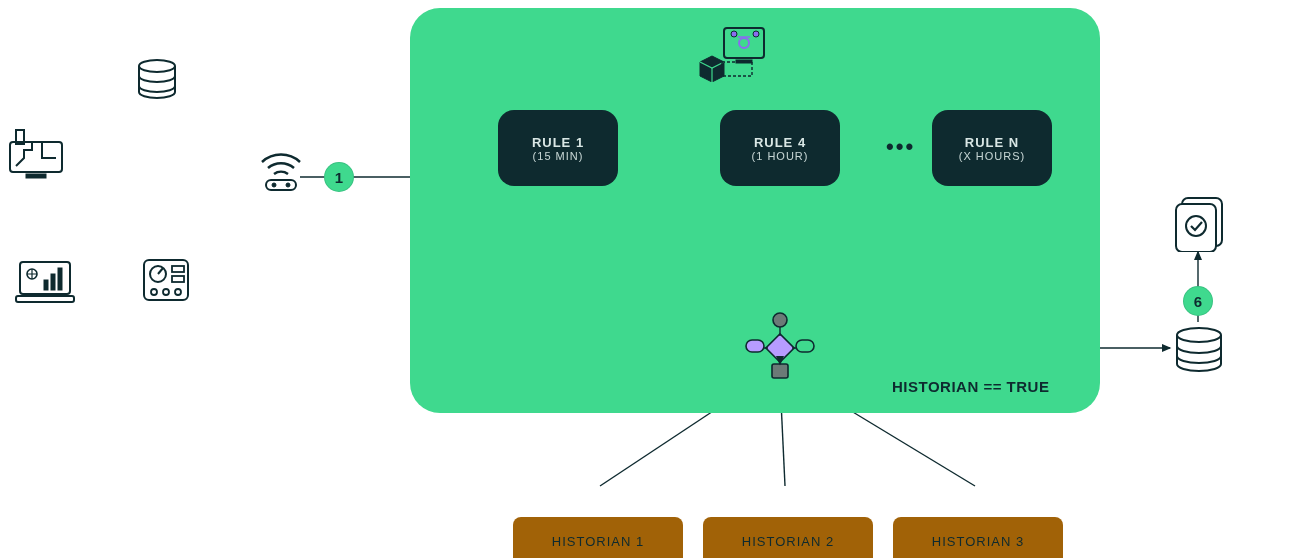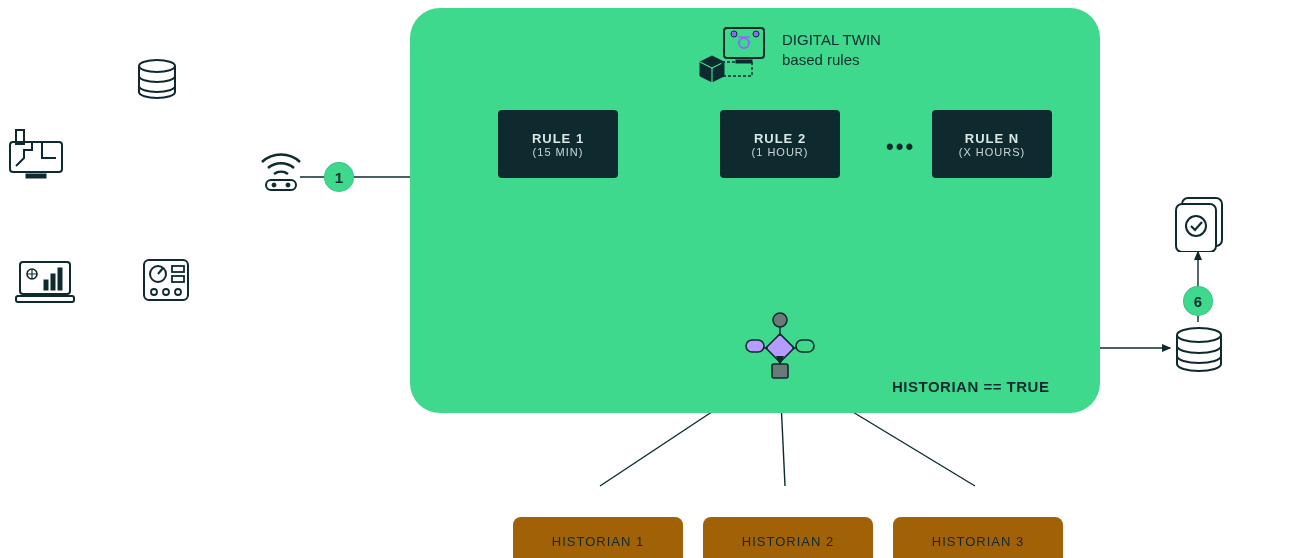--- a/index.html
+++ b/index.html
@@ -18,23 +18,23 @@
     position: absolute;
     left: 410px; top: 8px;
     width: 690px; height: 405px;
     background: #3fd98e;
     border-radius: 30px;
   }
 
   
   .rule-box {
     position: absolute;
-    width: 120px; height: 68px;
+    width: 120px; height: 76px;
     background: #0e2a2f;
-    border-radius: 4px;
+    border-radius: 16px;
     color: #d9e7e5;
     display: flex; flex-direction: column;
     align-items: center; justify-content: center;
     font-size: 13px; letter-spacing: 1px;
   }
   .rule-box .title { font-weight: 600; }
   .rule-box .sub { font-size: 11px; margin-top: 0; opacity: .9; }
   .rule1 { left: 498px; top: 110px; }
   .rule2 { left: 720px; top: 110px; }
   .ruleN { left: 932px; top: 110px; }
@@ -155,31 +155,27 @@
     <circle cx="66" cy="12" r="3" fill="#8b6cf0"></circle>
     <circle cx="44" cy="12" r="3" fill="#8b6cf0"></circle>
     <line x1="48" y1="15" x2="60" y2="15" stroke="#8b6cf0" stroke-width="1.5"></line>
     <rect x="46" y="38" width="16" height="3" fill="#0e2a2f"></rect>
 
     <polygon points="10,40 22,34 34,40 34,54 22,60 10,54" fill="#0e2a2f"></polygon>
     <polyline points="10,40 22,46 34,40" fill="none" stroke="#3fd98e" stroke-width="1.2"></polyline>
     <line x1="22" y1="46" x2="22" y2="60" stroke="#3fd98e" stroke-width="1.2"></line>
     <rect x="32" y="40" width="30" height="14" fill="none" stroke="#0e2a2f" stroke-dasharray="3 2" stroke-width="1.4"></rect>
   </svg>
-  <div class="dtwin-label">
-    <div>DIGITAL TWIN</div>
-    <div>based rules</div>
-  </div>
 
   <div class="rule-box rule1">
     <span class="title">RULE 1</span>
     <span class="sub">(15 MIN)</span>
   </div>
   <div class="rule-box rule2">
-    <span class="title">RULE 2</span>
+    <span class="title">RULE 4</span>
     <span class="sub">(1 HOUR)</span>
   </div>
   <div class="rule-box ruleN">
     <span class="title">RULE N</span>
     <span class="sub">(X HOURS)</span>
   </div>
   <div class="ellipsis">•••</div>
 
   <svg class="flow-node" viewBox="0 0 80 70">
     <circle cx="40" cy="10" r="7" fill="#6b7a77" stroke="#0e2a2f" stroke-width="1.6"></circle>

